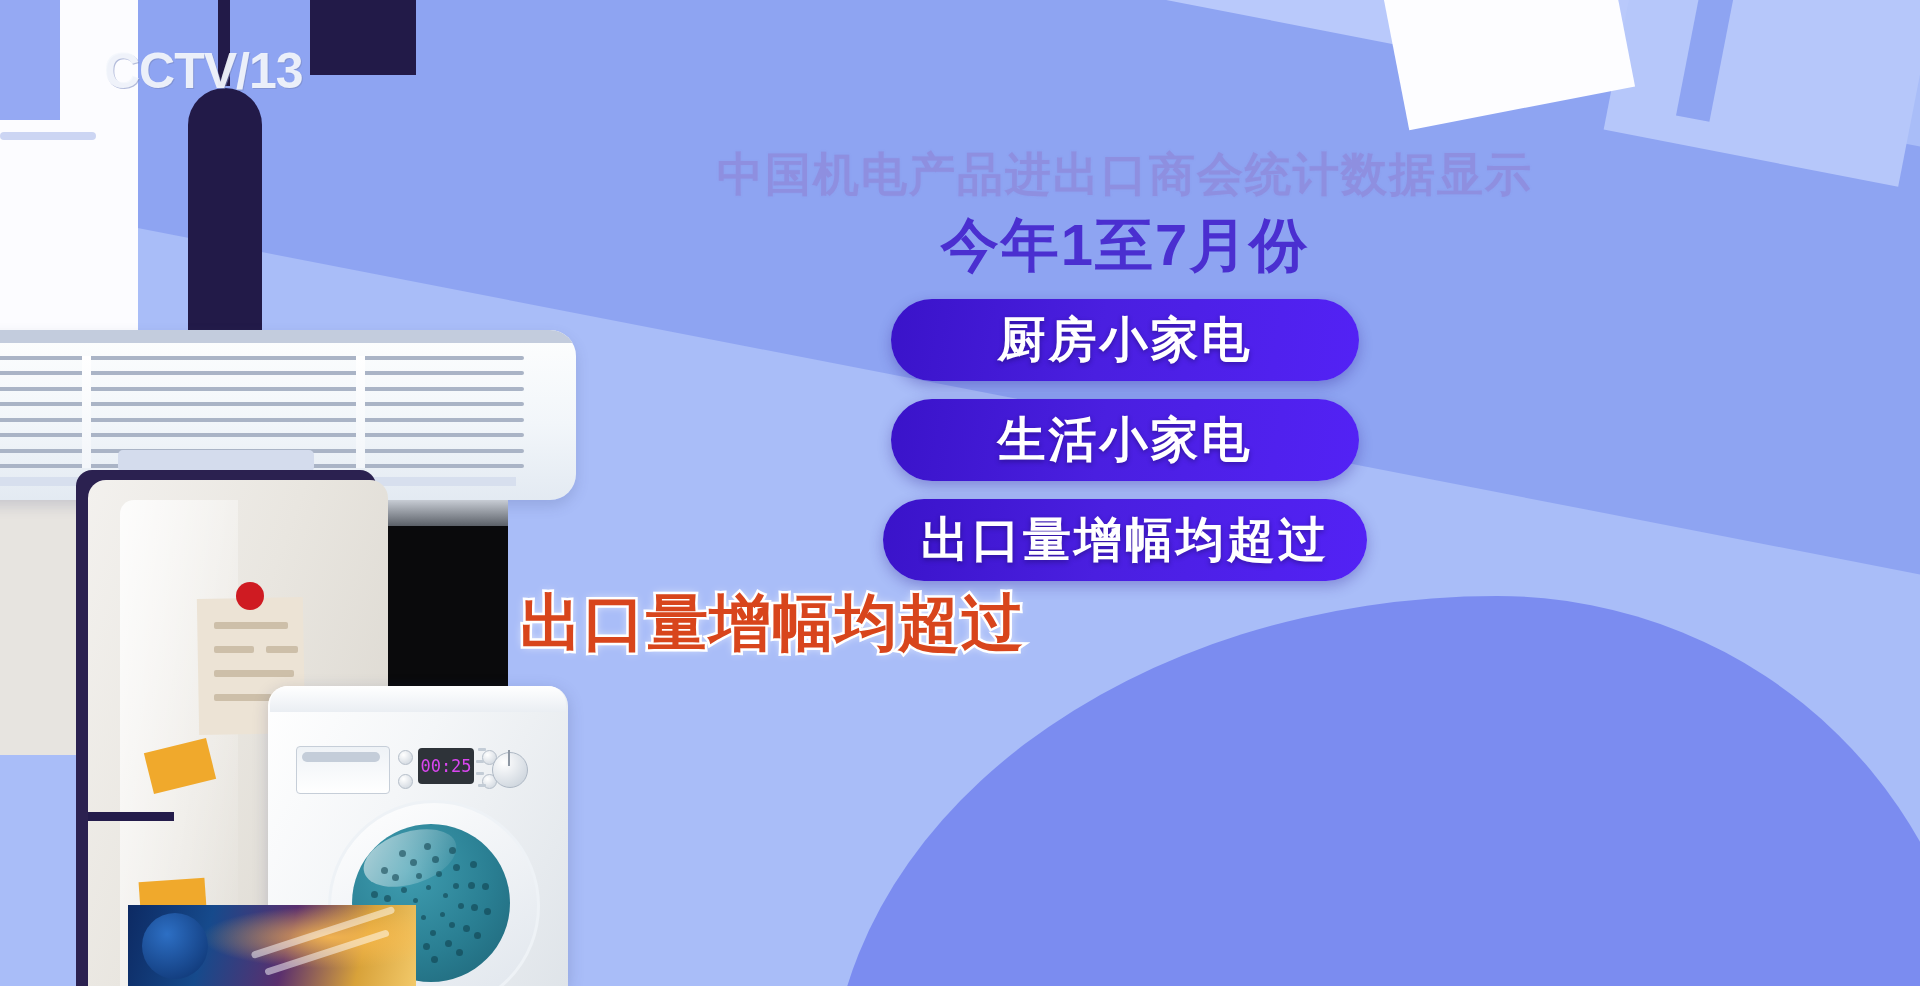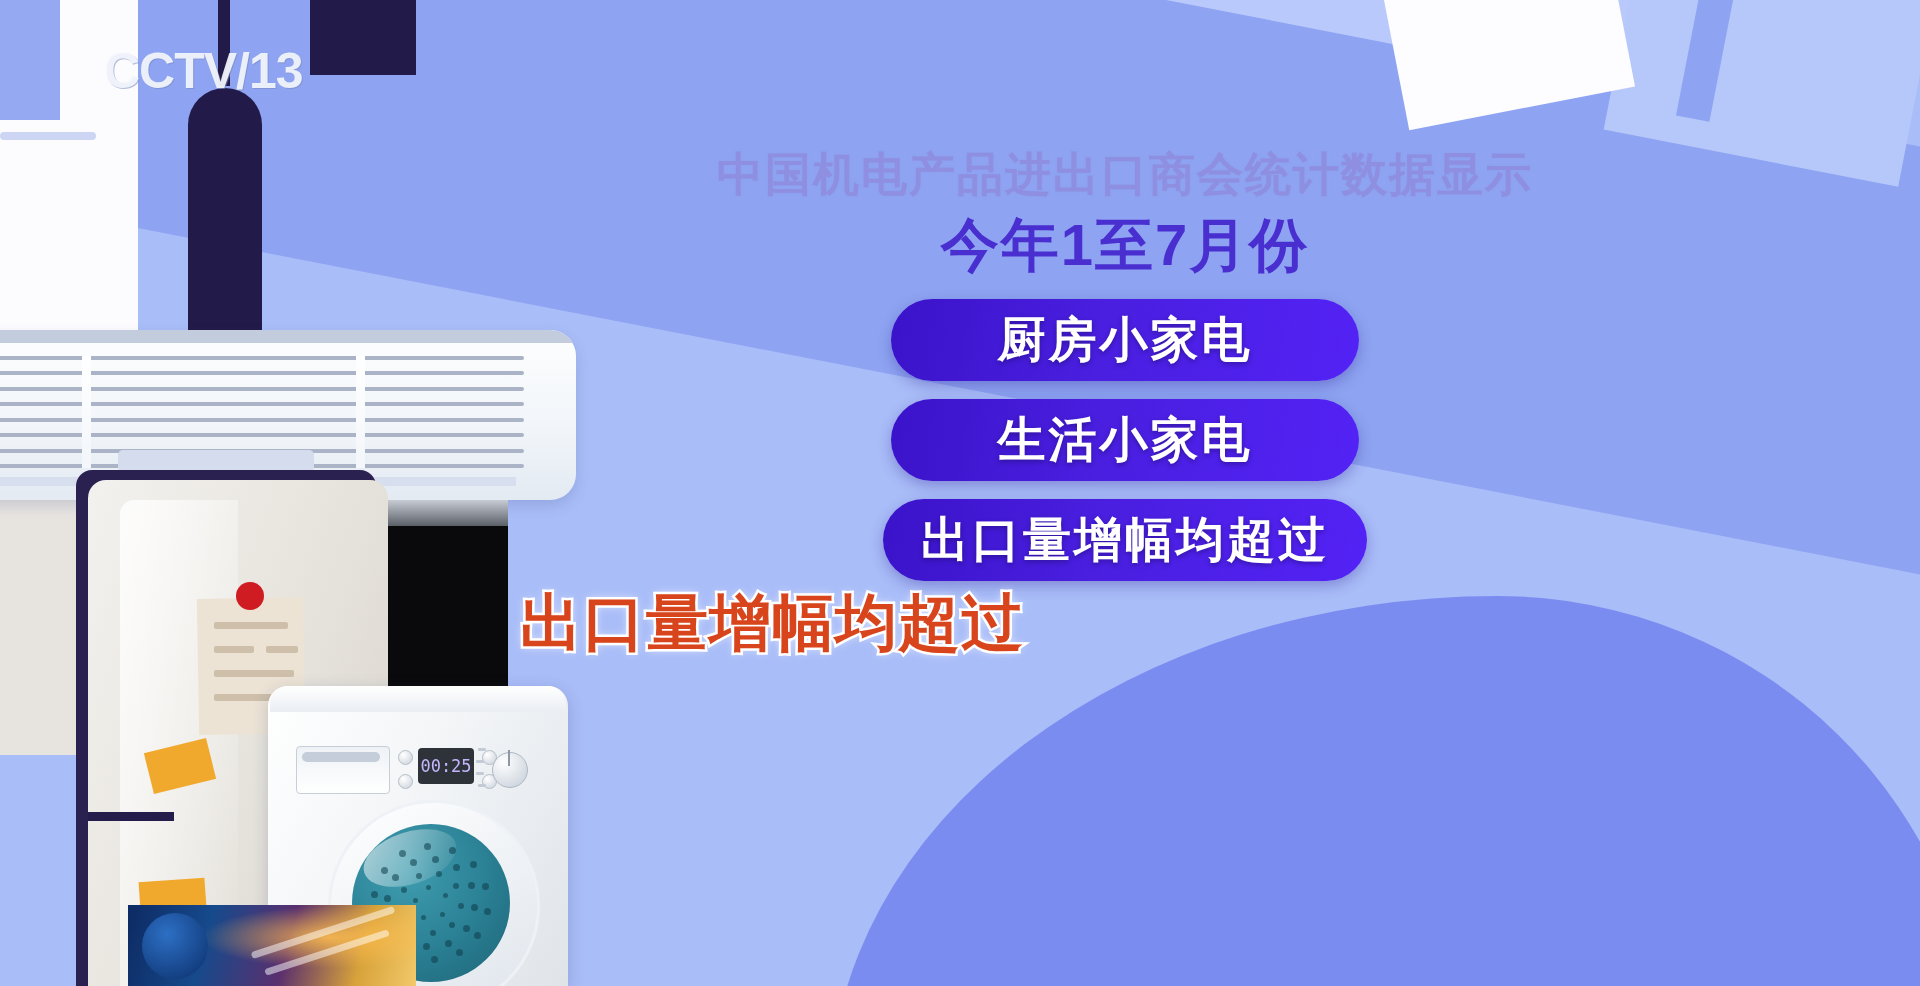--- a/index.html
+++ b/index.html
@@ -352,21 +352,21 @@
     top: 748px;
     width: 56px;
     height: 36px;
     background: #2e3339;
     border-radius: 4px;
     display: flex;
     align-items: center;
     justify-content: center;
   }
   .wm-display span {
-    color: #c4b5fd;
+    color: #d946ef;
     font-family: "DejaVu Sans Mono", monospace;
     font-size: 17px;
     letter-spacing: 0px;
   }
   .wm-btn {
     position: absolute;
     width: 13px;
     height: 13px;
     background: radial-gradient(circle at 35% 30%, #ffffff, #c9d1da);
     border-radius: 50%;

